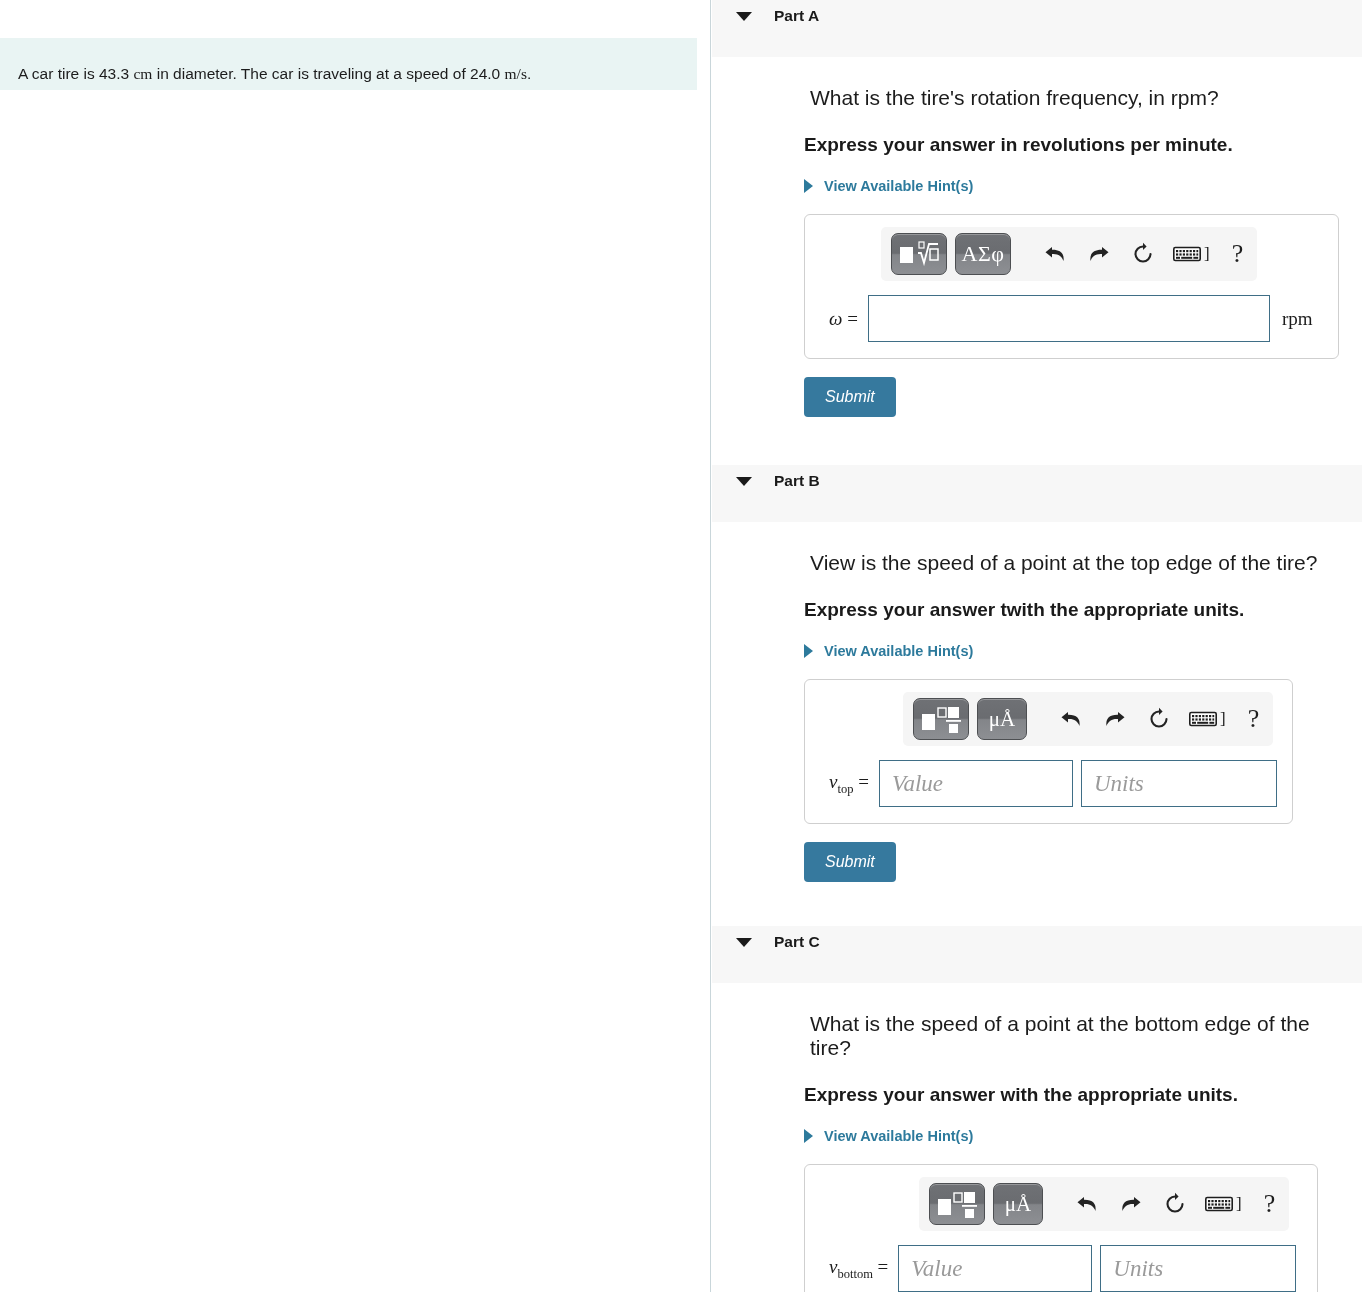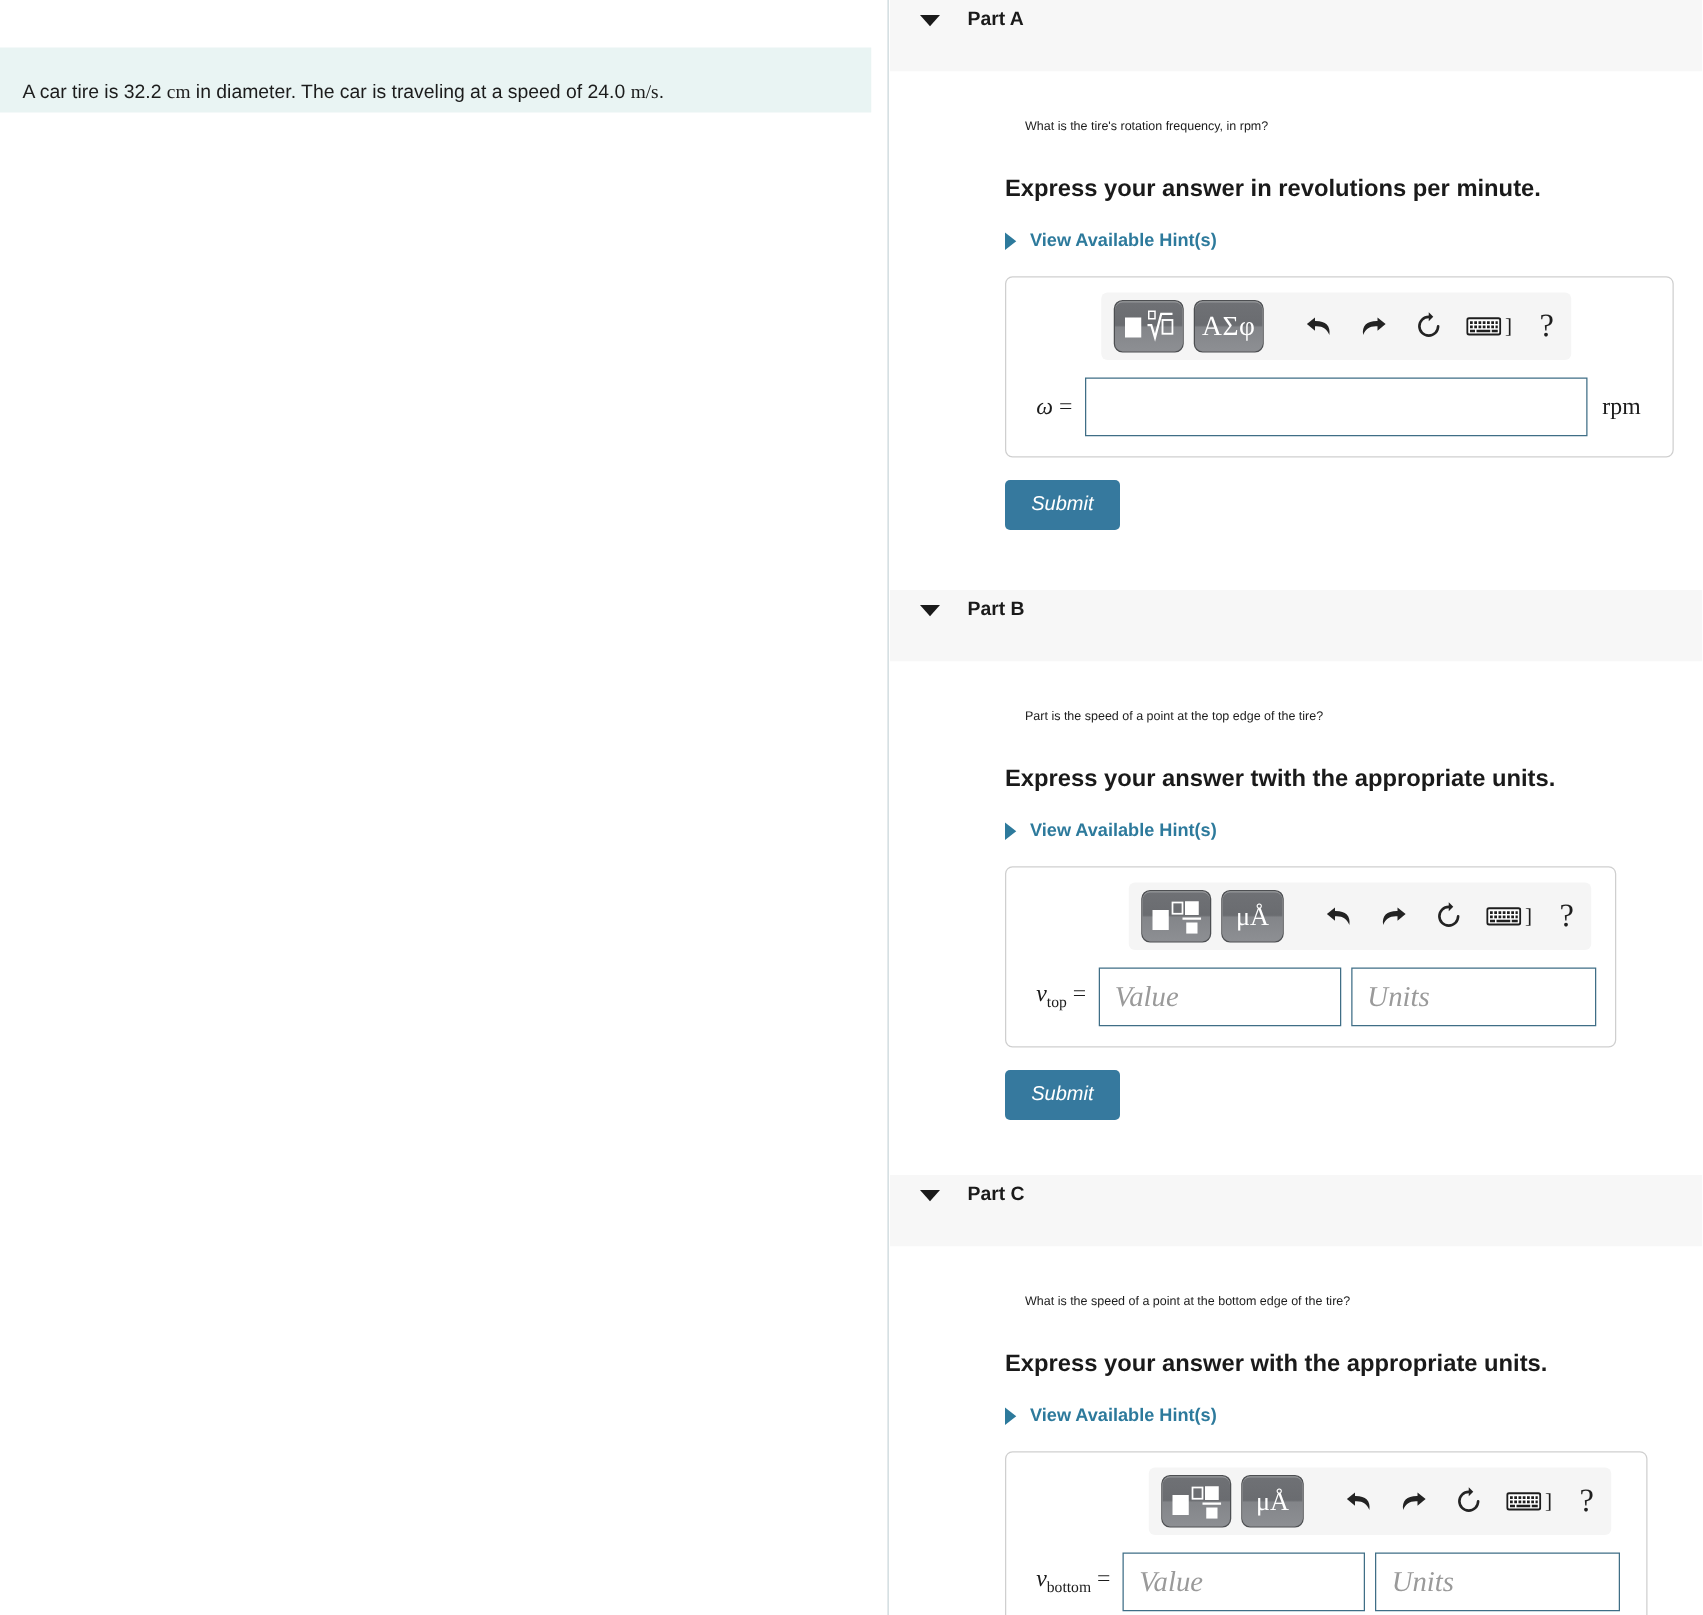--- a/index.html
+++ b/index.html
@@ -70,23 +70,23 @@
   }
   .part-title {
     font-size: 15.5px;
     font-weight: bold;
     color: #1a1a1a;
     line-height: 26px;
   }
 
   .part-body { padding: 0 0 0 92px; }
   .question-text {
-    font-size: 10px;
+    font-size: 21px;
     color: #1c1c1c;
-    margin: 16px;
+    margin: 6px;
     padding-top: 23px;
   }
   .express-text {
     font-size: 19px;
     font-weight: bold;
     color: #1a1a1a;
     margin: 0;
     padding-top: 18px;
   }
   .hint-row {
@@ -256,21 +256,21 @@
   .partB-wrap { margin-top: 44px; }
   .partC-wrap { margin-top: 40px; }
 </style>
 </head>
 <body>
 
 <div id="page">
 
   <div id="left-pane">
     <div id="problem-statement">
-      <div class="ptext"><span>A car tire is 32.2 </span><span class="mathit">cm</span><span> in diameter. The car is traveling at a speed of 24.0 </span><span class="mathit mathfrac"><span>m</span>/<span>s</span></span><span>.</span></div>
+      <div class="ptext"><span>A car tire is 43.3 </span><span class="mathit">cm</span><span> in diameter. The car is traveling at a speed of 24.0 </span><span class="mathit mathfrac"><span>m</span>/<span>s</span></span><span>.</span></div>
     </div>
   </div>
 
   <div id="right-pane">
 
     <div class="section">
       <div class="part-header">
         <div class="disclosure-caret"></div>
         <div class="part-title">Part A</div>
       </div>
@@ -351,21 +351,21 @@
         <button class="submit-btn">Submit</button>
       </div>
     </div>
 
     <div class="section partB-wrap">
       <div class="part-header">
         <div class="disclosure-caret"></div>
         <div class="part-title">Part B</div>
       </div>
       <div class="part-body">
-        <p class="question-text">Part is the speed of a point at the top edge of the tire?</p>
+        <p class="question-text">View is the speed of a point at the top edge of the tire?</p>
         <p class="express-text">Express your answer twith the appropriate units.</p>
 
         <div class="hint-row">
           <span class="hint-caret"></span>
           <span class="hint-label">View Available Hint(s)</span>
         </div>
 
         <div class="answer-box partB">
           <div class="mathbar">
             <div class="mbtn">

